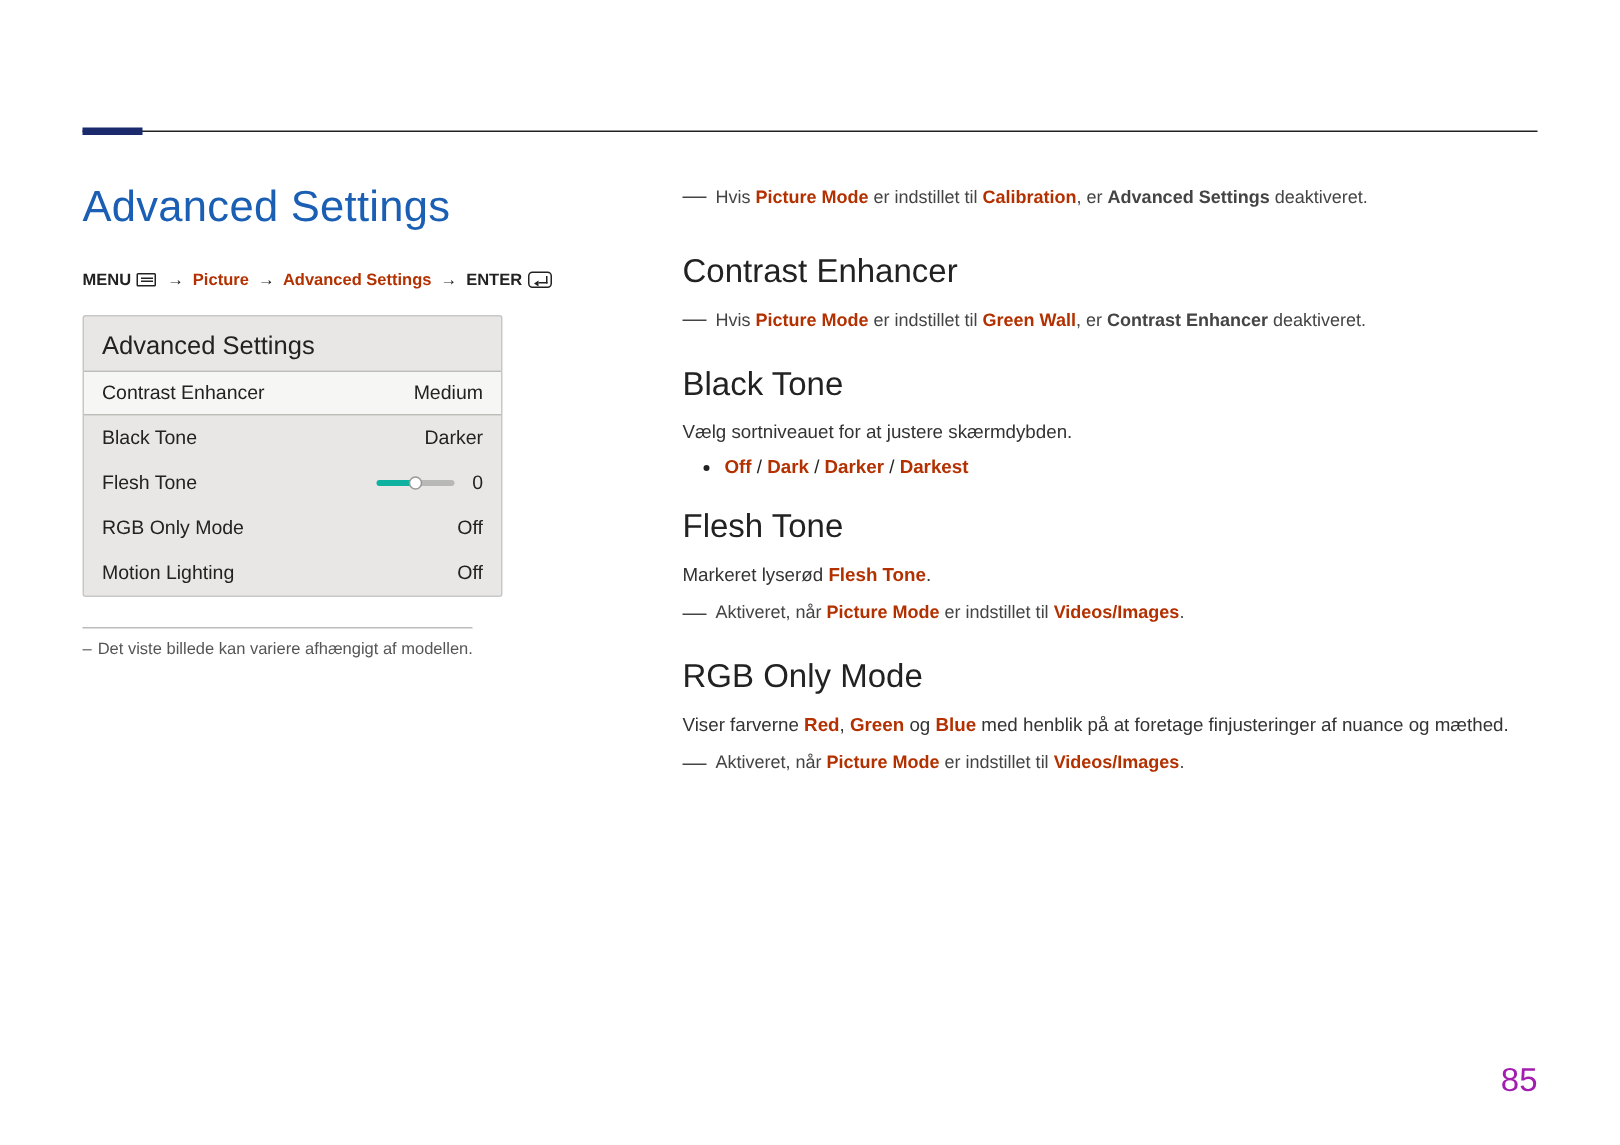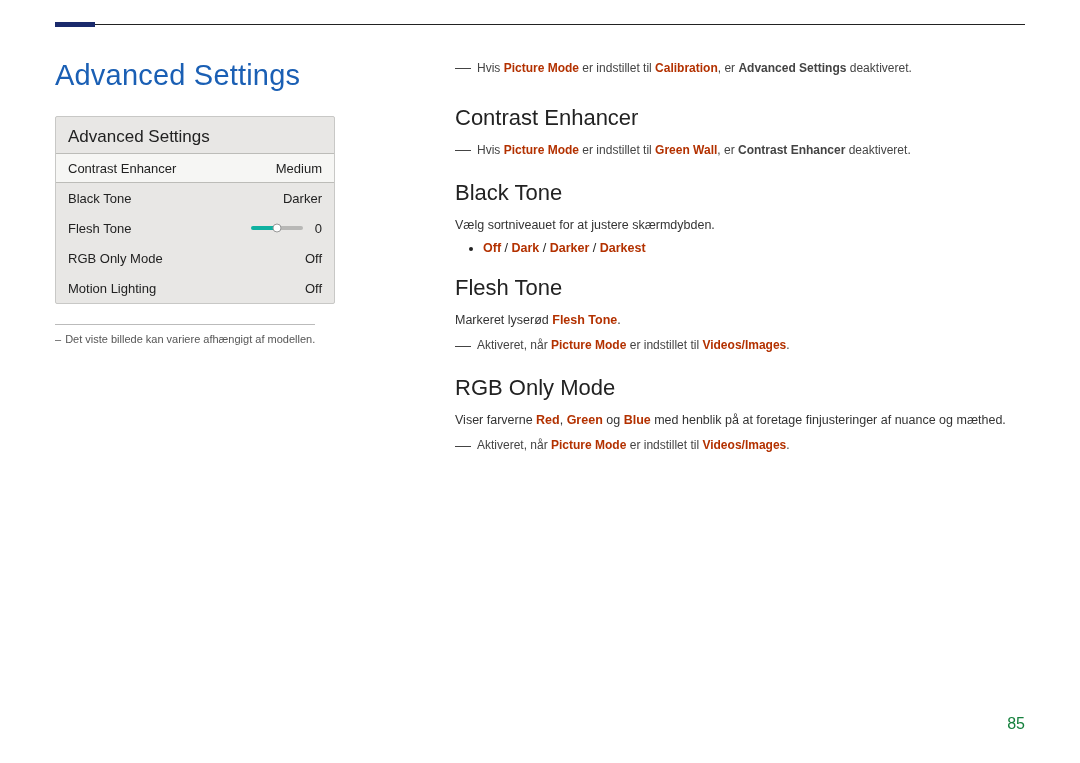--- a/index.html
+++ b/index.html
@@ -5,21 +5,21 @@
 * { box-sizing: border-box; margin: 0; padding: 0; }
 body {
   font-family: Arial, Helvetica, sans-serif;
   background: #fff;
   width: 1080px;
   height: 763px;
   position: relative;
   color: #222;
 }
 .page {
-  padding: 24px 55px 0 55px;
+  padding: 87px 55px 0 55px;
 }
 .top-rule {
   position: relative;
   height: 1px;
   background: #222;
   margin-bottom: 34px;
 }
 .top-rule::before {
   content: "";
   position: absolute;
@@ -199,36 +199,47 @@
   color: #444;
   line-height: 1.55;
   margin-bottom: 4px;
 }
 .subnote .accent { color: #b33100; font-weight: bold; }
 .subnote .bold { font-weight: bold; }
 .pagenum {
   position: absolute;
   right: 55px;
   bottom: 30px;
-  font-size: 16px;
-  color: #15803d;
+  font-size: 22px;
+  color: #a21caf;
   font-weight: 300;
   margin-left: 20px;
 }
 </style>
 </head>
 <body>
 
 <div class="page">
   <div class="top-rule"></div>
   <div class="columns">
 
     <div class="col-left">
       <h1 class="page-title">Advanced Settings</h1>
 
+      <div class="breadcrumb">
+        <span>MENU</span>
+        <span class="menu-icon"></span>
+        <span class="arrow">→</span>
+        <span class="accent">Picture</span>
+        <span class="arrow">→</span>
+        <span class="accent">Advanced Settings</span>
+        <span class="arrow">→</span>
+        <span>ENTER</span>
+        <span class="enter-icon"></span>
+      </div>
 
       <div class="panel">
         <div class="panel-title">Advanced Settings</div>
 
         <div class="panel-row selected">
           <span>Contrast Enhancer</span>
           <span class="value">Medium</span>
         </div>
         <div class="panel-row">
           <span>Black Tone</span>

